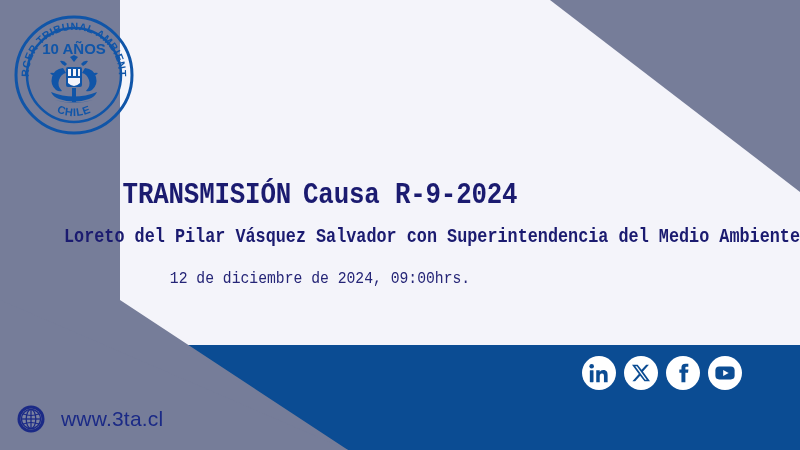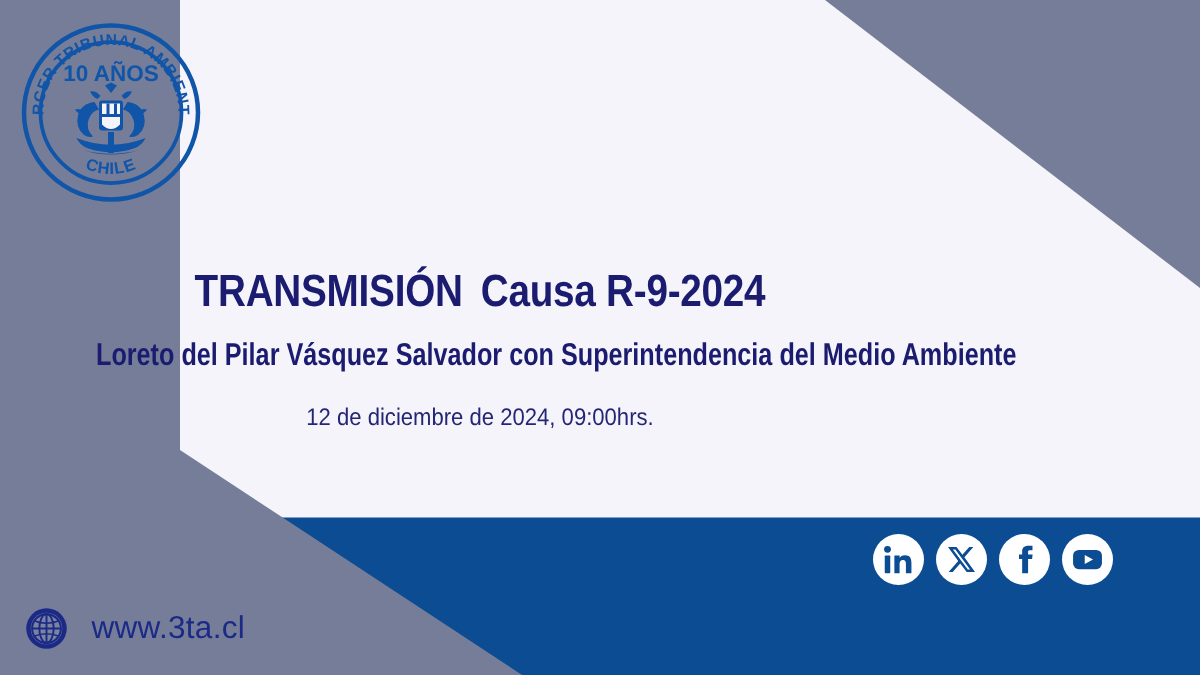--- a/index.html
+++ b/index.html
@@ -34,20 +34,21 @@
   }
 
   
   #center-text {
     position: absolute;
     left: 0;
     top: 180px;
     width: 640px;
     text-align: center;
     line-height: 1;
+    font-family: Liberation Mono, monospace;
   }
   #headline {
     font-size: 30px;
     font-weight: bold;
     color: #1B1B70;
     letter-spacing: -0.2px;
     white-space: nowrap;
     transform: scaleX(0.86);
     transform-origin: center;
   }

